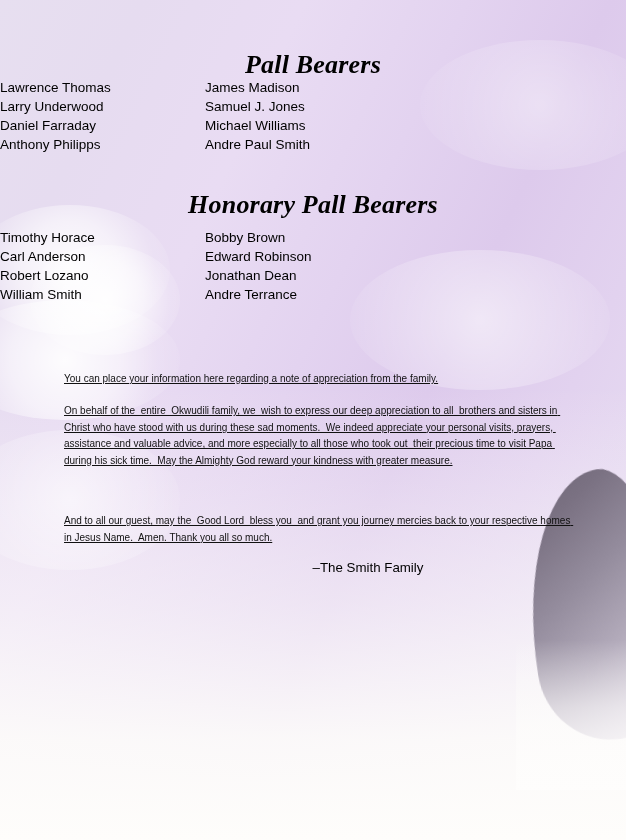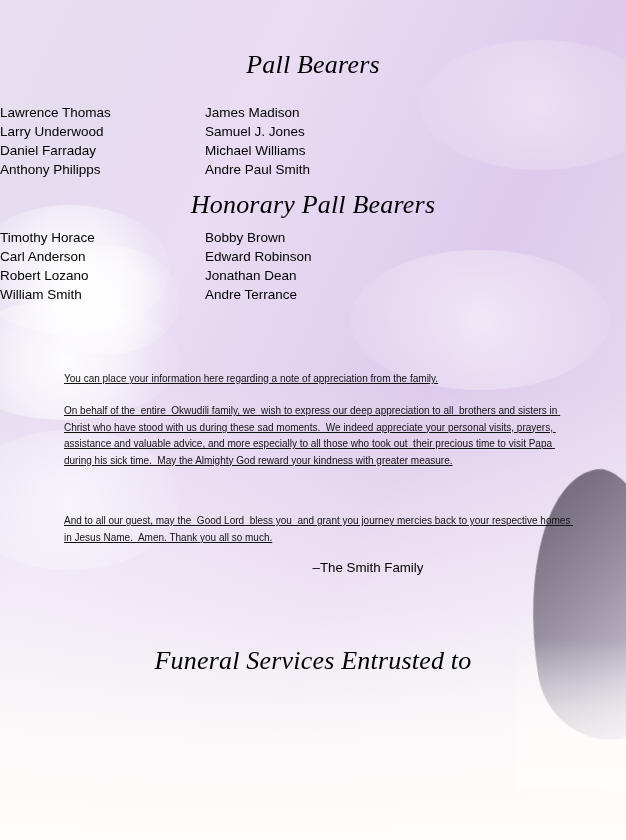--- a/index.html
+++ b/index.html
@@ -102,21 +102,21 @@
 
   .content {
     position: relative;
     z-index: 5;
     width: 626px;
     height: 840px;
   }
 
   .heading {
     font-family: "Liberation Serif", serif;
-    font-weight: normal;
+    font-weight: bold;
     font-style: italic;
     font-size: 26px;
     text-align: center;
     color: #000;
     letter-spacing: 0.2px;
   }
 
   .names-table {
     width: 100%;
     border-collapse: collapse;
@@ -147,21 +147,21 @@
 
   .footer-lines {
     text-align: center;
     font-size: 13.3px;
     line-height: 16.5px;
   }
 
   
   .blk { position: absolute; }
   #pall-heading       { left: 0;   top: 50px;  width: 626px; }
-  #pall-names         { left: 0;   top: 103px;  width: 626px; }
+  #pall-names         { left: 0;   top: 78px;  width: 626px; }
   #honorary-heading   { left: 0;   top: 190px; width: 626px; }
   #honorary-names     { left: 0;   top: 228px; width: 626px; }
   #appreciation-head  { left: 0;   top: 333px; width: 626px; }
   #appreciation-intro { left: 64px; top: 371px; width: 520px; }
   #appreciation-body  { left: 64px; top: 403px; width: 508px; }
   #appreciation-close { left: 64px; top: 513px; width: 508px; }
   #appreciation-sign  { left: 64px; top: 560px; width: 508px; }
   #entrusted-head     { left: 0;   top: 646px; width: 626px; }
   #entrusted-lines    { left: 0;   top: 692px; width: 626px; }
 </style>
@@ -233,17 +233,16 @@
 
 
     <div class="blk body-text" id="appreciation-intro">You can place your information here regarding a note of appreciation from the family.</div>
 
     <div class="blk body-text" id="appreciation-body">On behalf of the  entire  Okwudili family, we  wish to express our deep appreciation to all  brothers and sisters in Christ who have stood with us during these sad moments.  We indeed appreciate your personal visits, prayers, assistance and valuable advice, and more especially to all those who took out  their precious time to visit Papa during his sick time.  May the Almighty God reward your kindness with greater measure.</div>
 
     <div class="blk body-text" id="appreciation-close">And to all our guest, may the  Good Lord  bless you  and grant you journey mercies back to your respective homes in Jesus Name.  Amen. Thank you all so much.</div>
 
     <div class="blk signature" id="appreciation-sign">–The Smith Family</div>
 
-    <div class="blk heading" id="entrusted-head">Funeral Services Entrusted to</div>
 
 
   </div>
 </div>
 
 </body></html>

